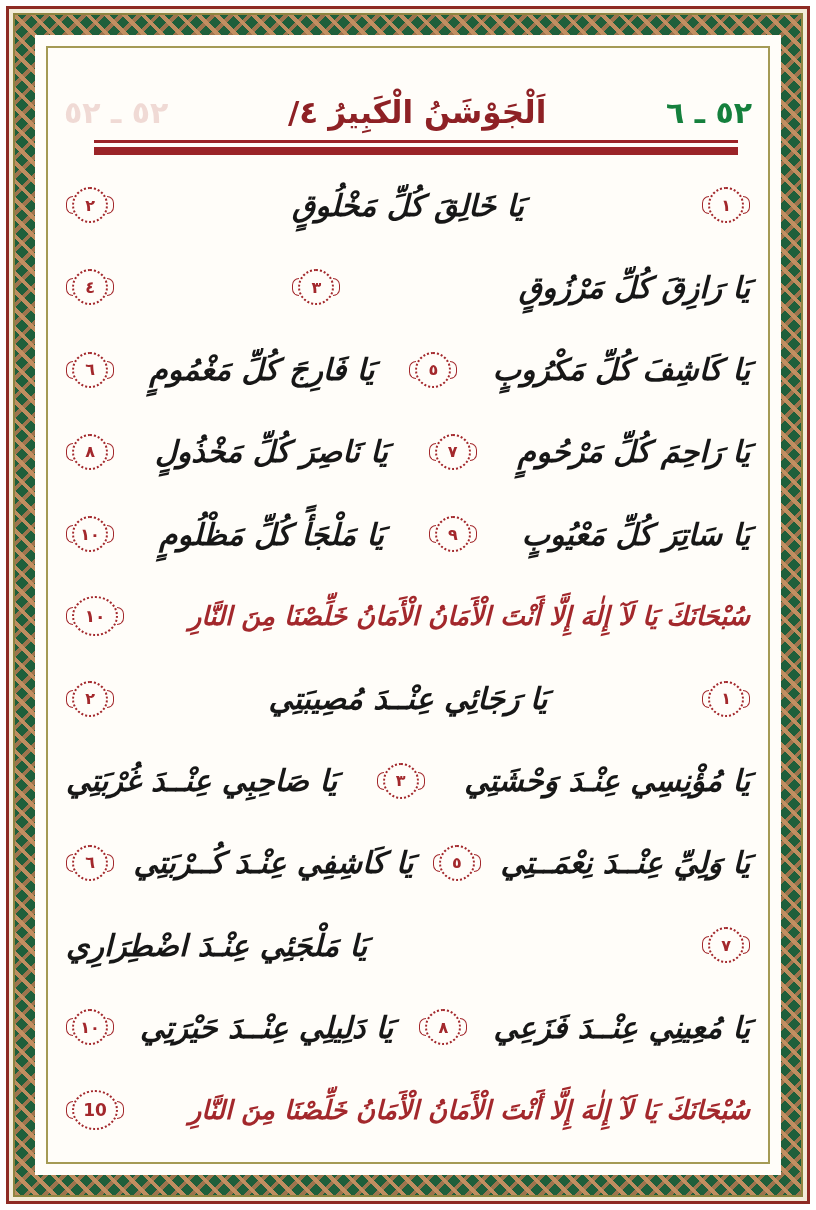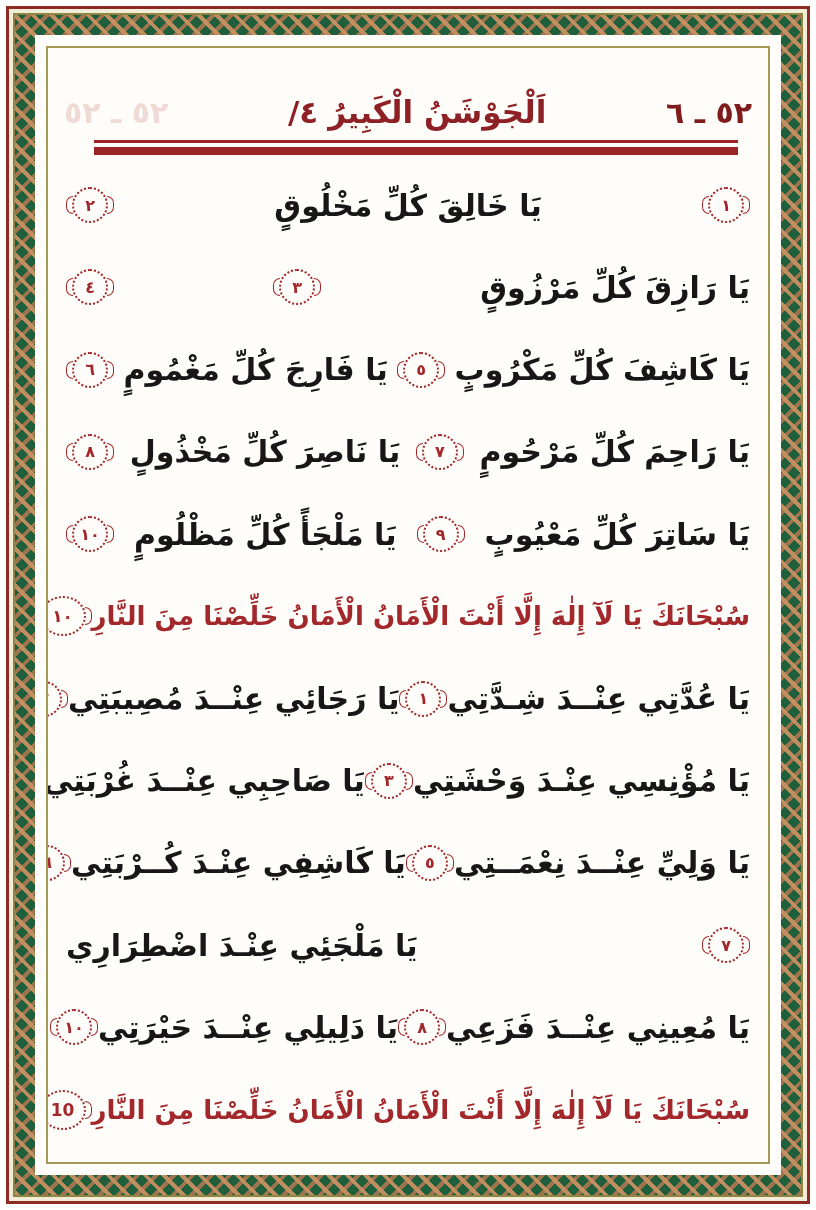--- a/index.html
+++ b/index.html
@@ -24,36 +24,36 @@
   .content {
     height:100%; box-sizing:border-box; border:2px solid #a49a55;
     background:#fffdf9; padding:4px 16px 0 16px;
     display:flex; flex-direction:column; overflow:hidden;
   }
   .header {
     direction:rtl; display:flex; justify-content:space-between; align-items:flex-end;
     margin-top:22px; height:56px; flex:none;
   }
   .pageref {
-    color:#7f1d1d; font-weight:bold; font-size:30px; letter-spacing:2px;
+    color:#15803d; font-weight:bold; font-size:30px; letter-spacing:2px;
   }
   .title { direction:rtl; display:flex; align-items:flex-end; gap:10px;
     color:#8e2125; font-weight:bold; font-size:31px; }
   .faint { color:#f0dad5; font-weight:bold; font-size:30px; letter-spacing:2px;margin-top:32px; }
   .rule { margin:10px 14px 2px 30px; flex:none; }
   .rule-thin  { height:3px; background:#9b2428; margin-bottom:4px; }
   .rule-thick { height:8px; background:#9b2428; }
   .lines { flex:1; display:flex; flex-direction:column; justify-content:space-evenly; padding:6px 2px 10px 2px; }
   .line {
     direction:rtl; display:flex; justify-content:space-between; align-items:center;
     height:80px; font-weight:bold;
   }
   .invocation { color:#171717; font-size:30px; }
   .refrain    { color:#a3282c; font-size:26px; }
-  .phrase { white-space:nowrap; }
+  .phrase { white-space:nowrap;font-style:italic; }
   .med {
     flex:none; display:inline-flex; align-items:center; justify-content:center;
     width:32px; height:32px; border:2px dotted #a3282c; border-radius:50%;
     color:#a3282c; font-size:16px; font-weight:bold; position:relative;
     margin:0 6px; background:#fffdf9;
   }
   .med::before, .med::after {
     content:""; position:absolute; top:50%; width:6px; height:16px;
     border:1.5px solid #a3282c; transform:translateY(-50%);
   }
@@ -111,21 +111,20 @@
                 <span class="phrase">يَا سَاتِرَ كُلِّ مَعْيُوبٍ</span>
                 <span class="med">٩</span>
                 <span class="phrase">يَا مَلْجَأً كُلِّ مَظْلُومٍ</span>
                 <span class="med">١٠</span>
               </div>
               <div class="line refrain">
                 <span class="phrase">سُبْحَانَكَ يَا لَآ إِلٰهَ إِلَّا أَنْتَ الْأَمَانُ الْأَمَانُ خَلِّصْنَا مِنَ النَّارِ</span>
                 <span class="med section">١٠</span>
               </div>
               <div class="line invocation">
-                <span class="phrase">يَا عُدَّتِي عِنْــدَ شِـدَّتِي</span>
                 <span class="med">١</span>
                 <span class="phrase">يَا رَجَائِي عِنْــدَ مُصِيبَتِي</span>
                 <span class="med">٢</span>
               </div>
               <div class="line invocation">
                 <span class="phrase">يَا مُؤْنِسِي عِنْـدَ وَحْشَتِي</span>
                 <span class="med">٣</span>
                 <span class="phrase">يَا صَاحِبِي عِنْــدَ غُرْبَتِي</span>
               </div>
               <div class="line invocation">

